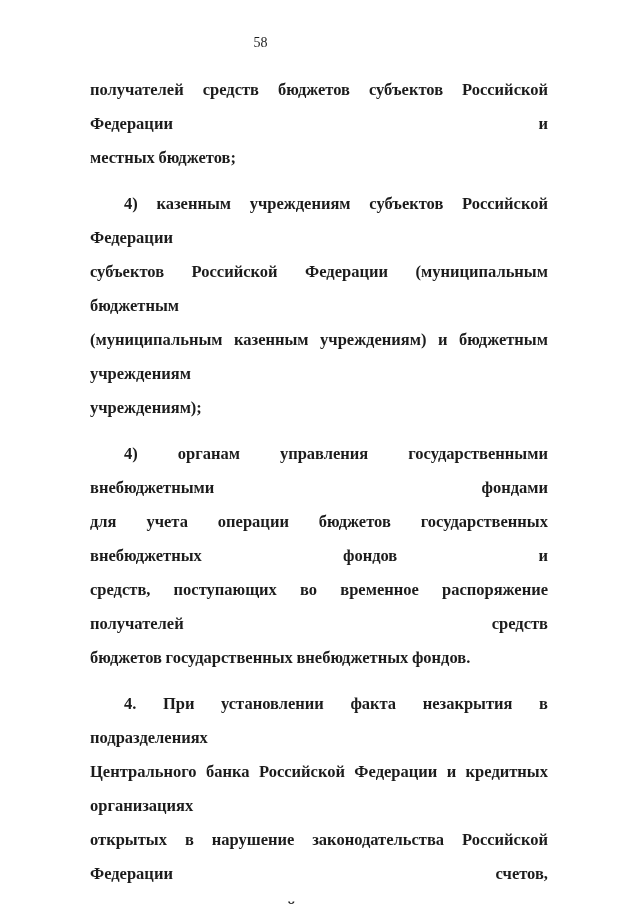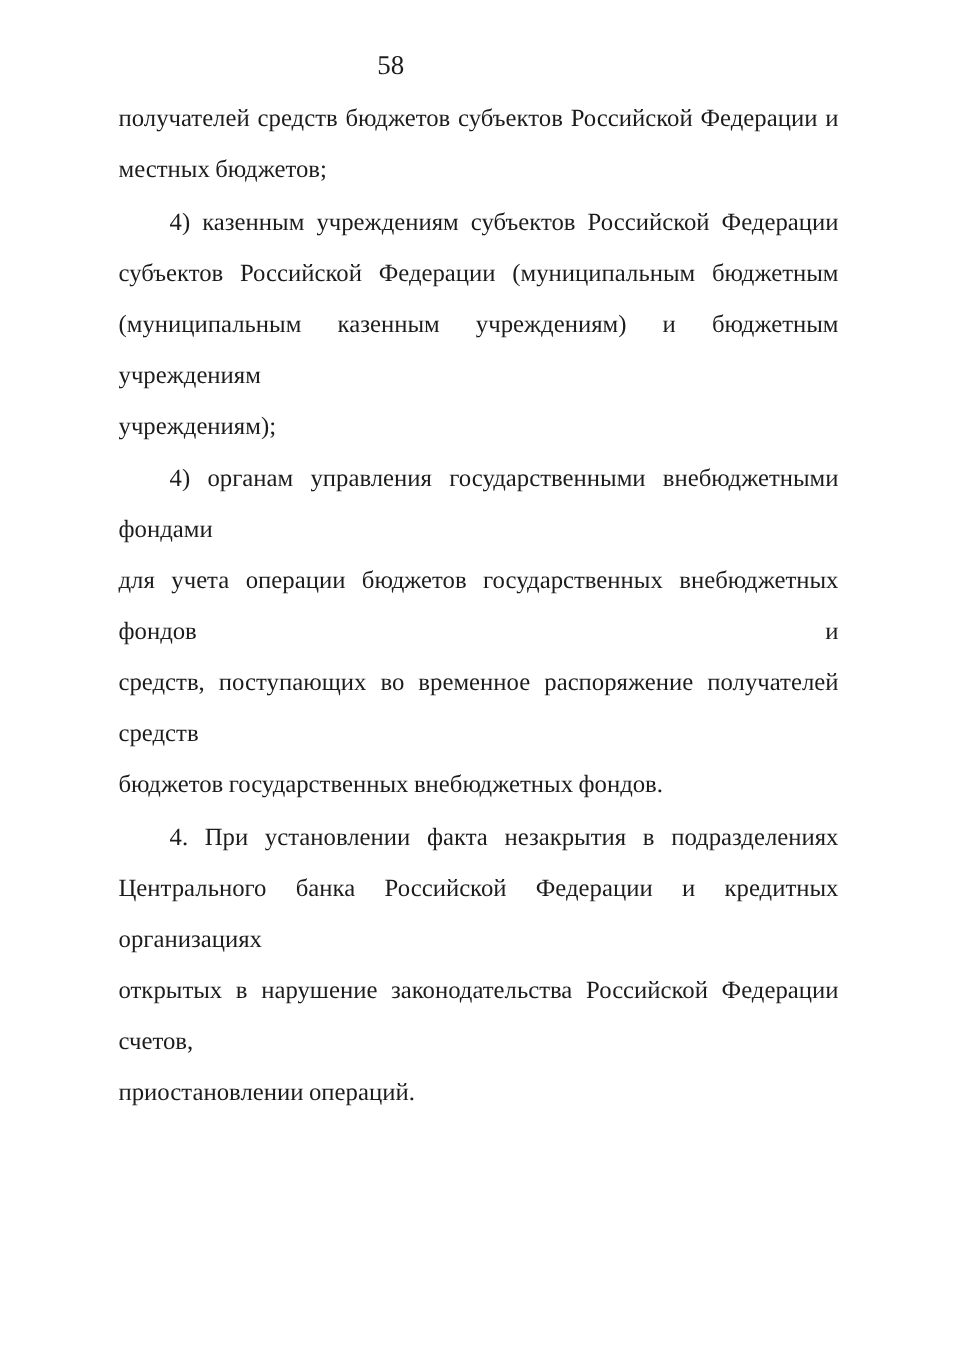--- a/index.html
+++ b/index.html
@@ -14,33 +14,33 @@
     overflow: hidden;
     font-family: "Liberation Serif", "DejaVu Serif", serif;
     color: #1c1c1c;
   }
   .page-number {
     position: absolute;
     top: 33px;
     left: 0;
     width: 521px;
     text-align: center;
-    font-size: 18px;
+    font-size: 14px;
     line-height: 20px;
   }
   .doc-body {
     position: absolute;
     top: 61px;
     left: 78px;
     width: 482px;
     font-size: 16.5px;
     line-height: 34px;
     word-spacing: -0.5px;
   }
-  .paragraph { margin: 1px; }
+  .paragraph { margin: 12px; font-weight: bold; }
   .ln {
     text-align: justify;
     text-align-last: justify;
   }
   .ln-last {
     text-align: right;
     text-align-last: left;
   }
   .ln-first {
     text-indent: 34px;

